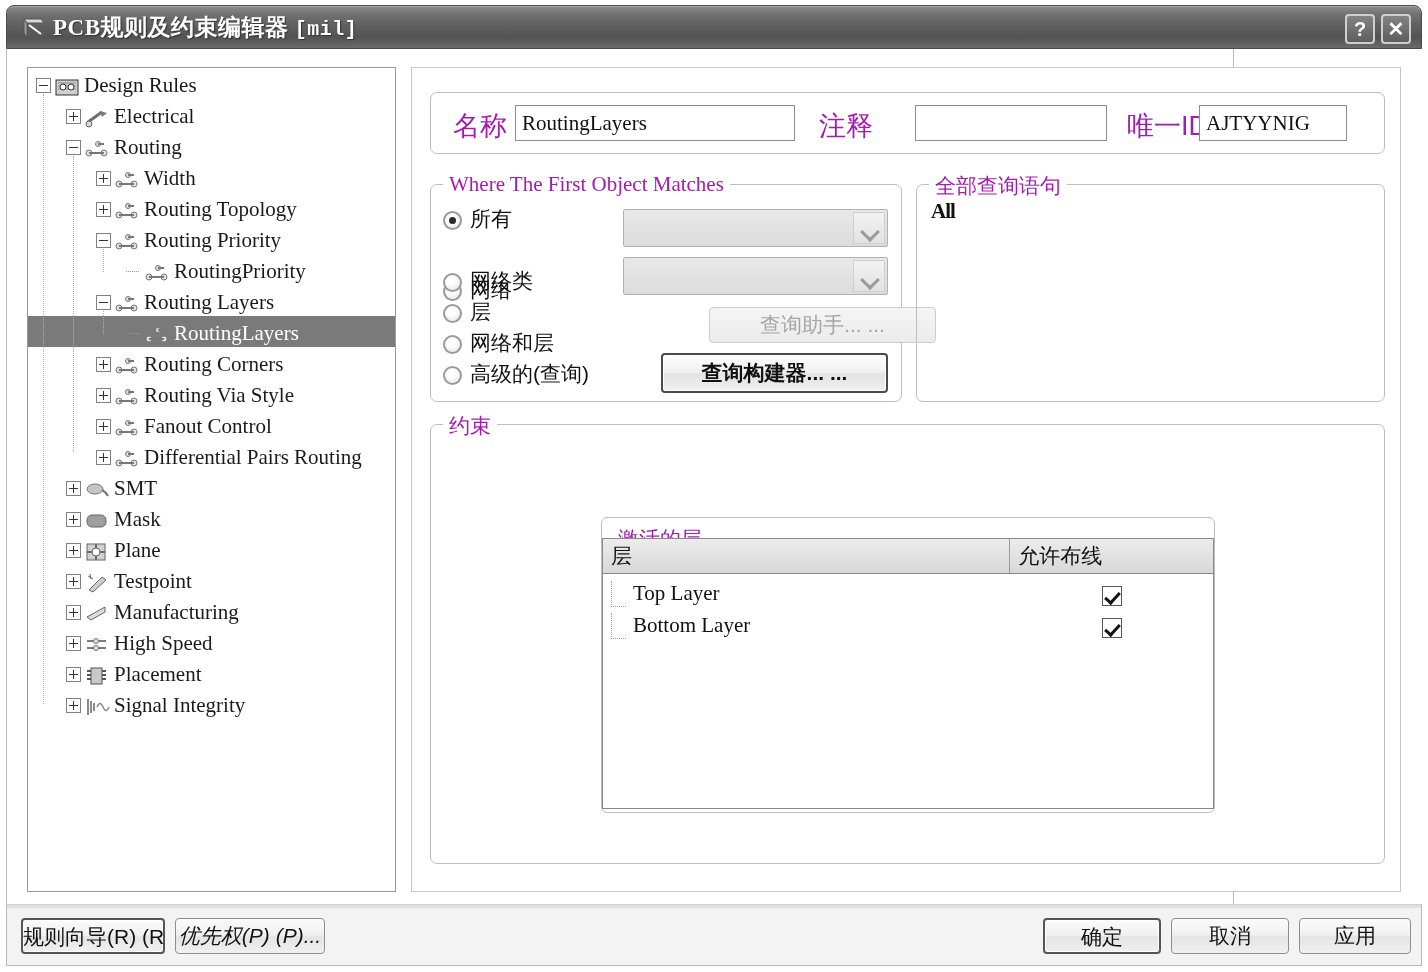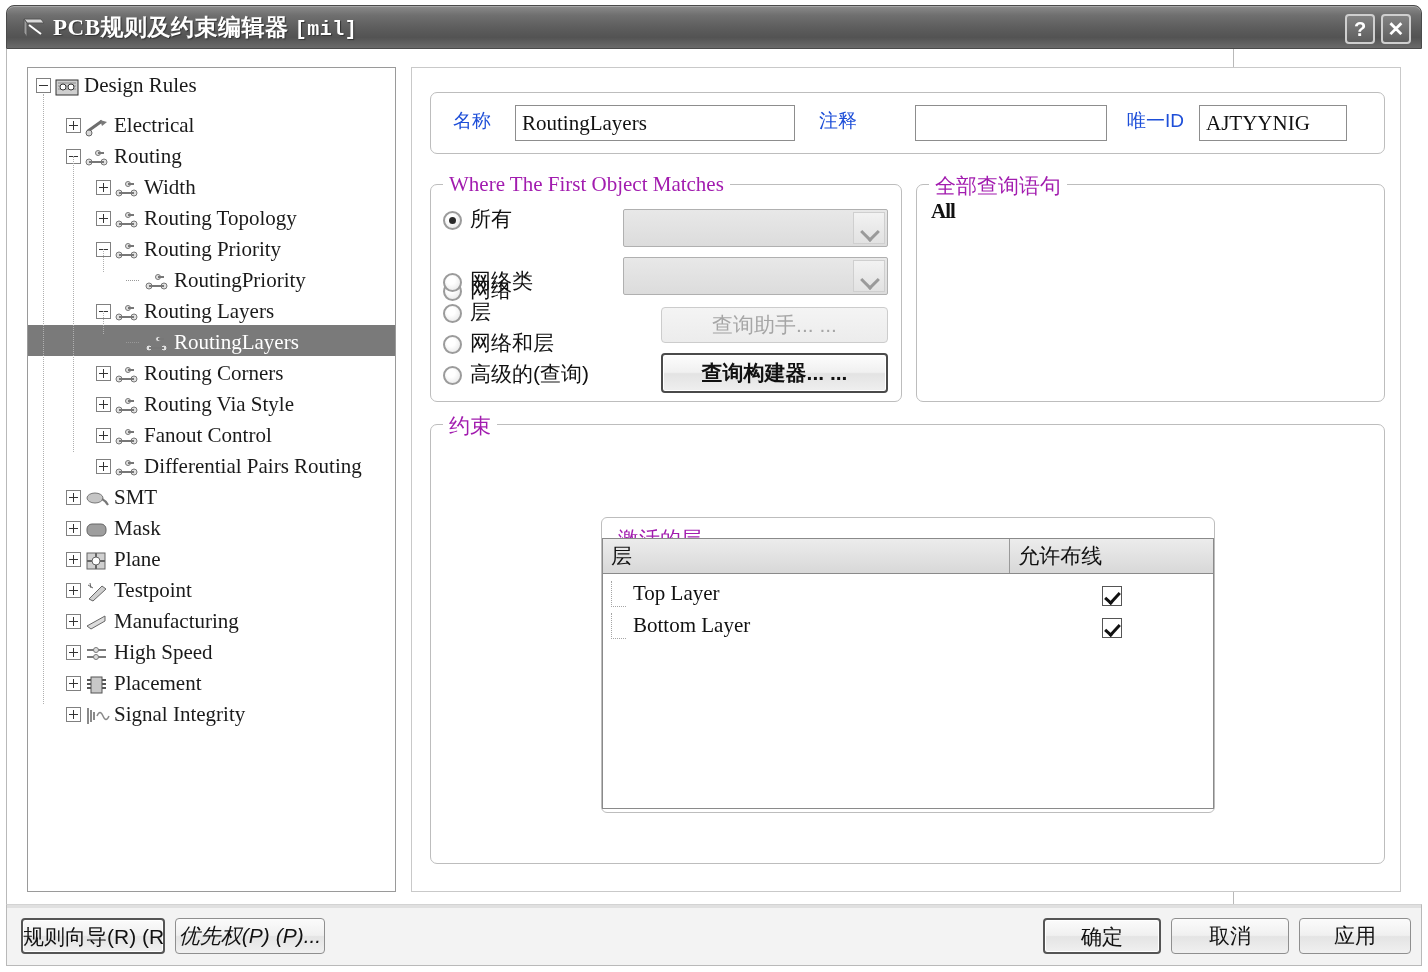--- a/index.html
+++ b/index.html
@@ -186,22 +186,22 @@
     color: #a21caf;
     font-family: "Liberation Serif", serif;
     white-space: nowrap;
   }
 
   
   #hdr-group { left: 18px; top: 24px; width: 955px; height: 62px; }
 
   .flabel {
     position: absolute;
-    font-size: 19px;
-    color: #1d4ed8;
+    font-size: 27px;
+    color: #a21caf;
     font-family: "Liberation Sans", sans-serif;
     white-space: nowrap;
   }
   .ftext {
     position: absolute;
     border: 1px solid #8d8d8d;
     background: #ffffff;
     box-sizing: border-box;
     font-size: 21px;
     font-family: "Liberation Serif", serif;
@@ -281,20 +281,21 @@
     font-family: "Liberation Sans", sans-serif;
     color: #111;
     text-align: center;
     cursor: pointer;
     white-space: nowrap;
   }
   .btn.disabled {
     color: #a6a6a6;
     border-color: #cccccc;
     background: linear-gradient(to bottom, #f4f4f4, #ececec);
+    margin-left: 48px;
   }
   .btn.default {
     border: 2px solid #4a4a4a;
     box-shadow: 0 0 0 1px #ffffff inset;
     font-weight: bold;
   }
 
   
   #query-group { left: 504px; top: 116px; width: 469px; height: 218px; }
   #query-text {
@@ -445,21 +446,21 @@
 
   <div id="client">
 
     <div id="tree-panel">
         <div class="tnode" style="padding-left: 8px;"><span class="exp "></span><span class="ico"><svg width="26" height="20" viewBox="0 0 26 20">
               <rect x="2" y="3" width="22" height="15" fill="#cfcfcf" stroke="#333"></rect>
               <path d="M4 6h18M4 9h18M4 12h18" stroke="#8a8a8a"></path>
               <circle cx="9" cy="10" r="3" fill="#fff" stroke="#333"></circle>
               <circle cx="17" cy="10" r="3" fill="#fff" stroke="#333"></circle>
             </svg></span><span class="lbl">Design Rules</span></div>
-        <div class="tnode" style="padding-left: 38px; margin-top: 9px;"><span class="exp plus"></span><span class="ico"><svg width="26" height="20" viewBox="0 0 26 20">
+        <div class="tnode" style="padding-left: 38px;"><span class="exp plus"></span><span class="ico"><svg width="26" height="20" viewBox="0 0 26 20">
               <path d="M4 14 L18 4" stroke="#6e6e6e" stroke-width="3" fill="none"></path>
               <path d="M16 3 L23 5 L18 9 Z" fill="#7a7a7a"></path>
               <circle cx="5" cy="16" r="3" fill="#d8d8d8" stroke="#666"></circle>
             </svg></span><span class="lbl">Electrical</span></div>
         <div class="tnode" style="padding-left: 38px;"><span class="exp "></span><span class="ico"><svg width="26" height="20" viewBox="0 0 26 20">
               <circle cx="5" cy="14" r="3" fill="#e0e0e0" stroke="#777"></circle>
               <circle cx="20" cy="14" r="3" fill="#e0e0e0" stroke="#777"></circle>
               <circle cx="14" cy="5" r="2.5" fill="#e0e0e0" stroke="#777"></circle>
               <path d="M5 14 H20 M14 5 H20" stroke="#777" stroke-width="2" fill="none"></path>
             </svg></span><span class="lbl">Routing</span></div>

